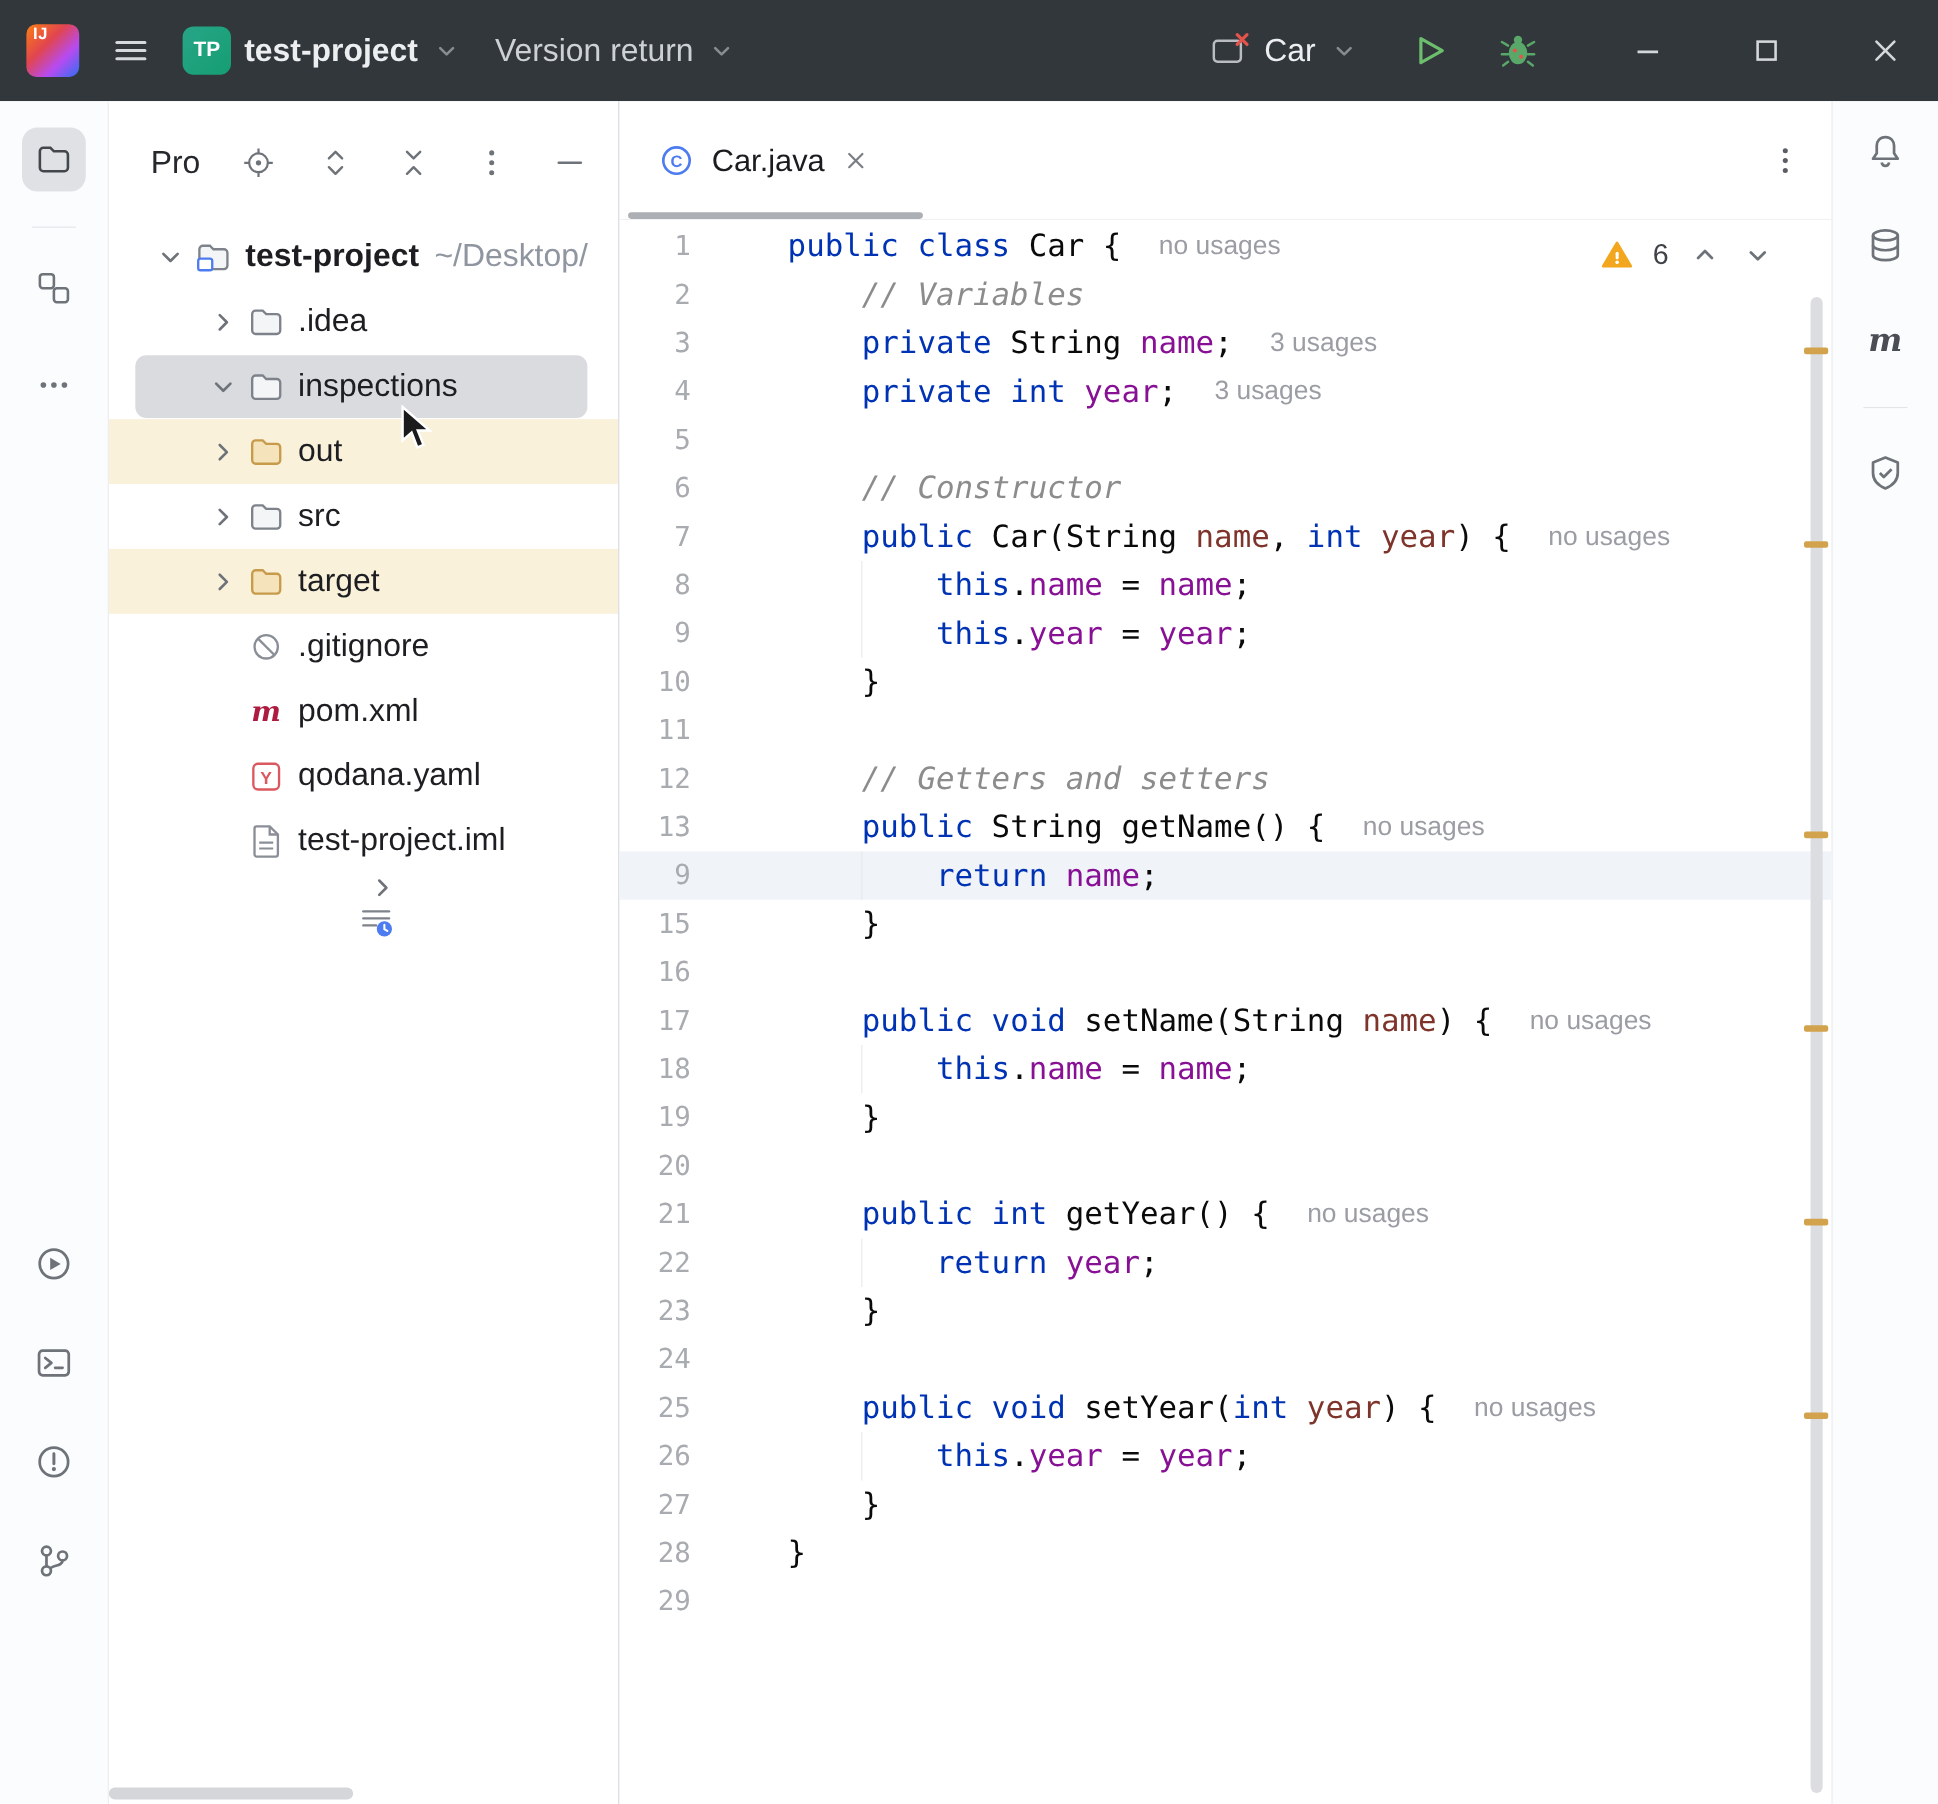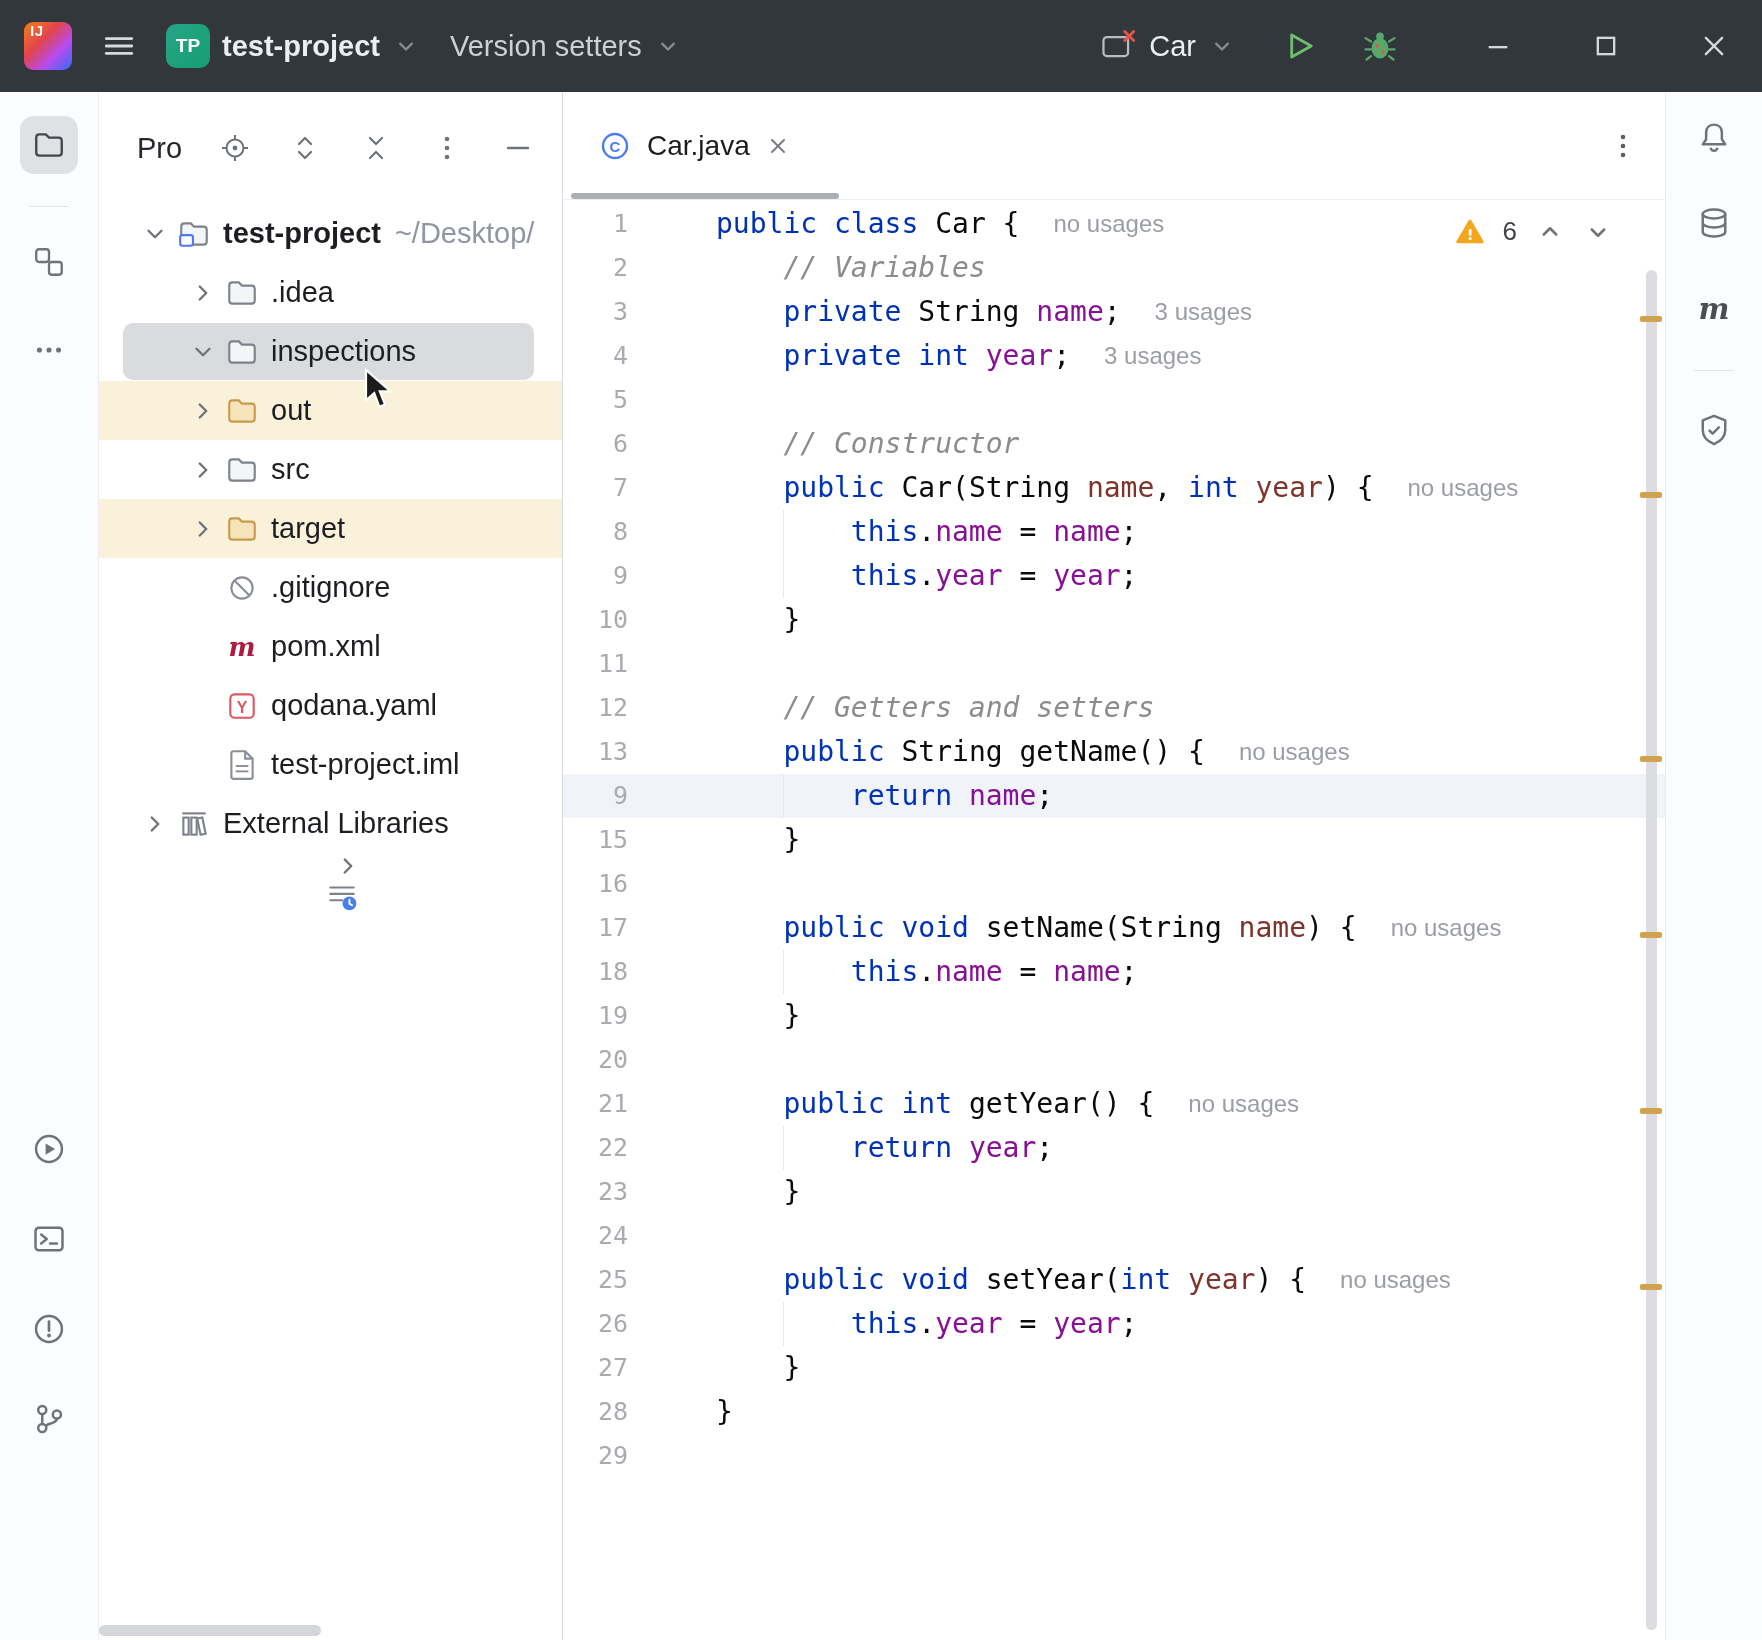--- a/index.html
+++ b/index.html
@@ -111,21 +111,21 @@
           </svg>
       </button>
       <button class="tb-btn">
         <span class="pw-avatar">TP</span>
         <span class="pw-name">test-project</span>
         <svg width="28" height="28" viewBox="0 0 24 24">
             <path d="M7 10l5 5 5-5" fill="none" stroke="#878C92" stroke-width="2" stroke-linecap="round" stroke-linejoin="round"></path>
           </svg>
       </button>
       <button class="tb-btn">
-        <span class="vcs-label">Version setters</span>
+        <span class="vcs-label">Version return</span>
         <svg width="28" height="28" viewBox="0 0 24 24">
             <path d="M7 10l5 5 5-5" fill="none" stroke="#878C92" stroke-width="2" stroke-linecap="round" stroke-linejoin="round"></path>
           </svg>
       </button>
     </div>
     <div class="tb-right">
       <button class="tb-btn">
         <svg width="38" height="38" viewBox="0 0 34 34">
           <rect x="4" y="9" width="22" height="17" rx="3" fill="none" stroke="#B9BCC1" stroke-width="2"></rect>
           <g stroke="#E5534B" stroke-width="2.6" stroke-linecap="round">
@@ -405,38 +405,20 @@
             <span class="ticon">
               <svg width="34" height="34" viewBox="0 0 32 32">
                 <path d="M8 3h11l7 7v17c0 1.1-.9 2-2 2H8c-1.1 0-2-.9-2-2V5c0-1.1.9-2 2-2z" fill="#fff" stroke="#8A8E96" stroke-width="2"></path>
                 <path d="M19 3v7h7" fill="none" stroke="#8A8E96" stroke-width="2"></path>
                 <line x1="10" y1="17" x2="22" y2="17" stroke="#8A8E96" stroke-width="1.8"></line>
                 <line x1="10" y1="22" x2="22" y2="22" stroke="#8A8E96" stroke-width="1.8"></line>
               </svg>
             </span>
             <span class="tlabel">test-project.iml</span>
           </div>
-          <div class="trow" style="padding-left: 34px;">
-            <span class="chev">
-              <svg width="26" height="26" viewBox="0 0 24 24">
-                <path d="M9 6l6 6-6 6" fill="none" stroke="#6E7379" stroke-width="2.2" stroke-linecap="round" stroke-linejoin="round"></path>
-              </svg>
-            </span>
-            <span class="ticon">
-              <svg width="34" height="34" viewBox="0 0 32 32">
-                <g fill="none" stroke="#7E828B" stroke-width="2">
-                  <line x1="5" y1="6" x2="27" y2="6"></line>
-                  <rect x="6" y="10" width="5" height="16"></rect>
-                  <rect x="13.5" y="10" width="5" height="16"></rect>
-                  <path d="M21 10.8l4.8-1 3.2 15.4-4.8 1z" transform="translate(-2 0)"></path>
-                </g>
-              </svg>
-            </span>
-            <span class="tlabel">External Libraries</span>
-          </div>
           <div class="trow" style="padding-left: 34px; flex-direction: column;">
             <span class="chev">
               <svg width="26" height="26" viewBox="0 0 24 24">
                 <path d="M9 6l6 6-6 6" fill="none" stroke="#6E7379" stroke-width="2.2" stroke-linecap="round" stroke-linejoin="round"></path>
               </svg>
             </span>
             <span class="ticon">
               <svg width="34" height="34" viewBox="0 0 32 32">
                 <g stroke="#7E828B" stroke-width="2" stroke-linecap="round">
                   <line x1="5" y1="8" x2="27" y2="8"></line>

